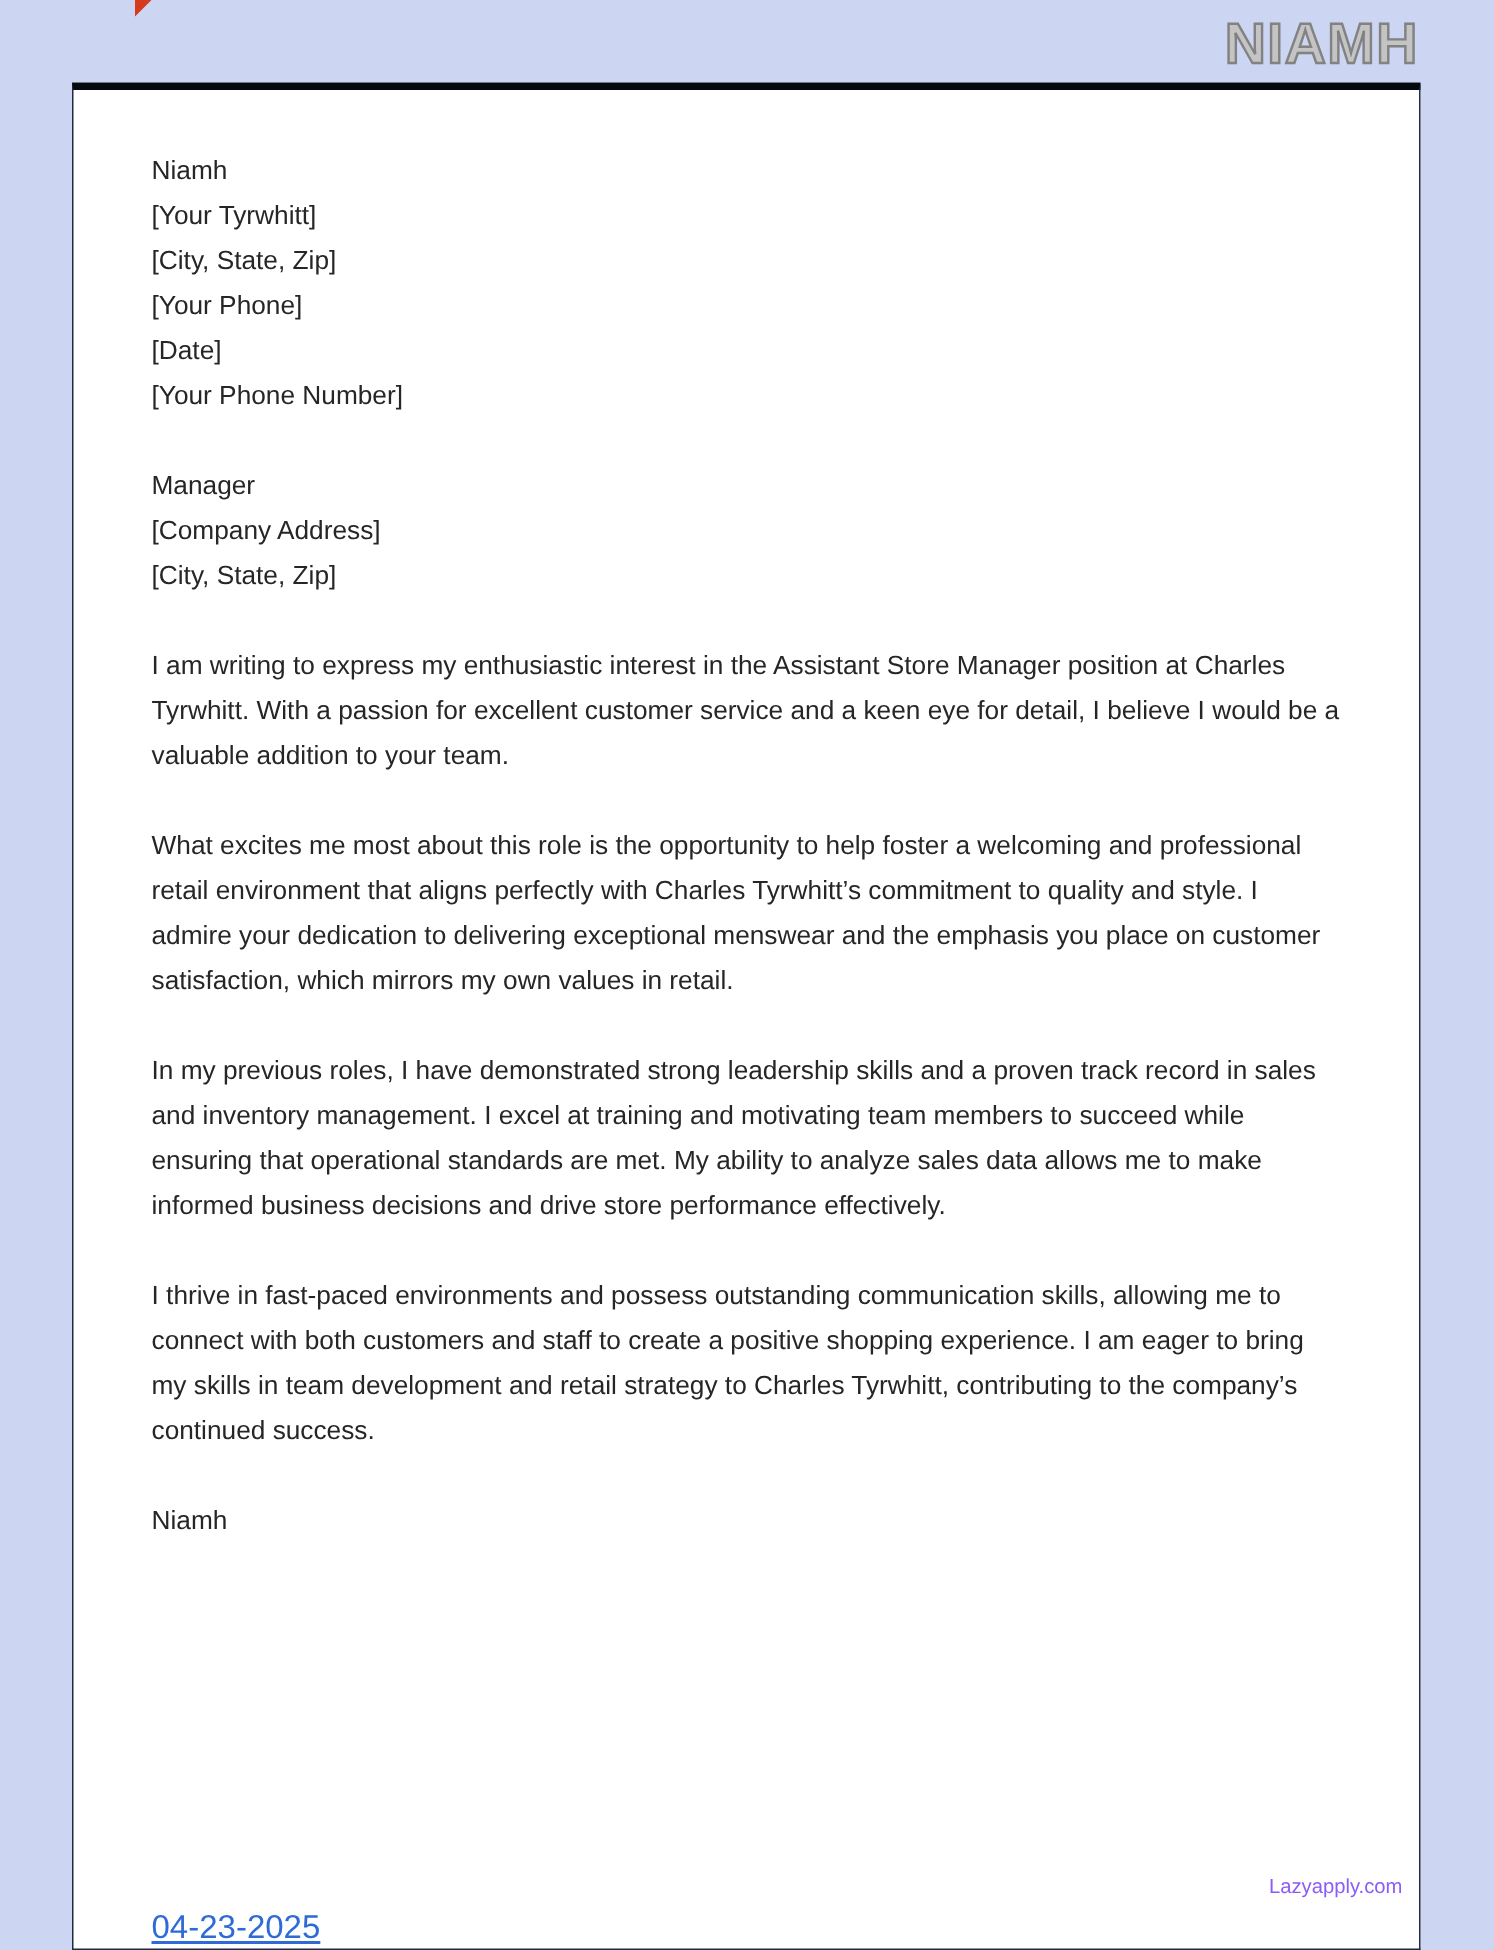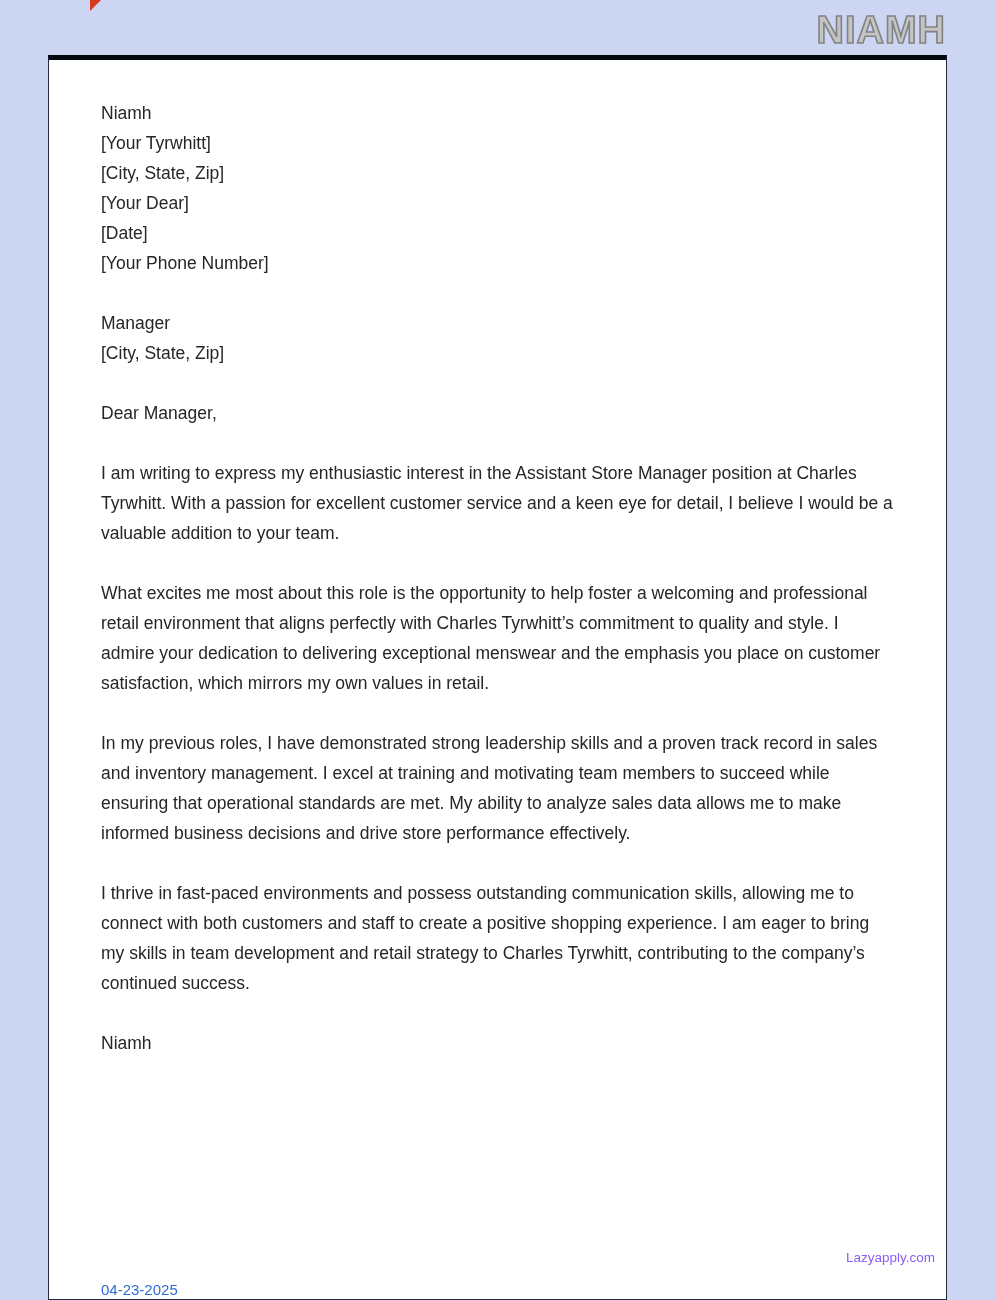--- a/index.html
+++ b/index.html
@@ -65,52 +65,51 @@
     position: absolute;
     right: 11px;
     bottom: 34px;
     font-size: 13.5px;
     color: #8b5cf6;
   }
   .date-link {
     position: absolute;
     left: 52px;
     bottom: 1px;
-    font-size: 15px;
+    font-size: 22px;
     color: #2e6bd6;
+    text-decoration: underline;
     cursor: pointer;
   }
 </style>
 </head>
 <body>
 
 <div class="corner-mark"></div>
 
 <div class="brand-logo">NIAMH</div>
 
 <div class="page">
   <div class="letter">
 
     <div class="block">
       <div class="line">Niamh</div>
       <div class="line">[Your Tyrwhitt]</div>
       <div class="line">[City, State, Zip]</div>
-      <div class="line">[Your Dear]</div>
+      <div class="line">[Your Phone]</div>
       <div class="line">[Date]</div>
       <div class="line">[Your Phone Number]</div>
     </div>
 
     <div class="block">
       <div class="line">Manager</div>
+      <div class="line">[Company Address]</div>
       <div class="line">[City, State, Zip]</div>
     </div>
 
-    <div class="block">
-      <div class="line">Dear Manager,</div>
-    </div>
 
     <p>I am writing to express my enthusiastic interest in the Assistant Store Manager position at Charles Tyrwhitt. With a passion for excellent customer service and a keen eye for detail, I believe I would be a valuable addition to your team.</p>
     <p>What excites me most about this role is the opportunity to help foster a welcoming and professional retail environment that aligns perfectly with Charles Tyrwhitt’s commitment to quality and style. I admire your dedication to delivering exceptional menswear and the emphasis you place on customer satisfaction, which mirrors my own values in retail.</p>
     <p>In my previous roles, I have demonstrated strong leadership skills and a proven track record in sales and inventory management. I excel at training and motivating team members to succeed while ensuring that operational standards are met. My ability to analyze sales data allows me to make informed business decisions and drive store performance effectively.</p>
     <p>I thrive in fast-paced environments and possess outstanding communication skills, allowing me to connect with both customers and staff to create a positive shopping experience. I am eager to bring my skills in team development and retail strategy to Charles Tyrwhitt, contributing to the company’s continued success.</p>
 
     <div class="block">
       <div class="line">Niamh</div>
     </div>
 

